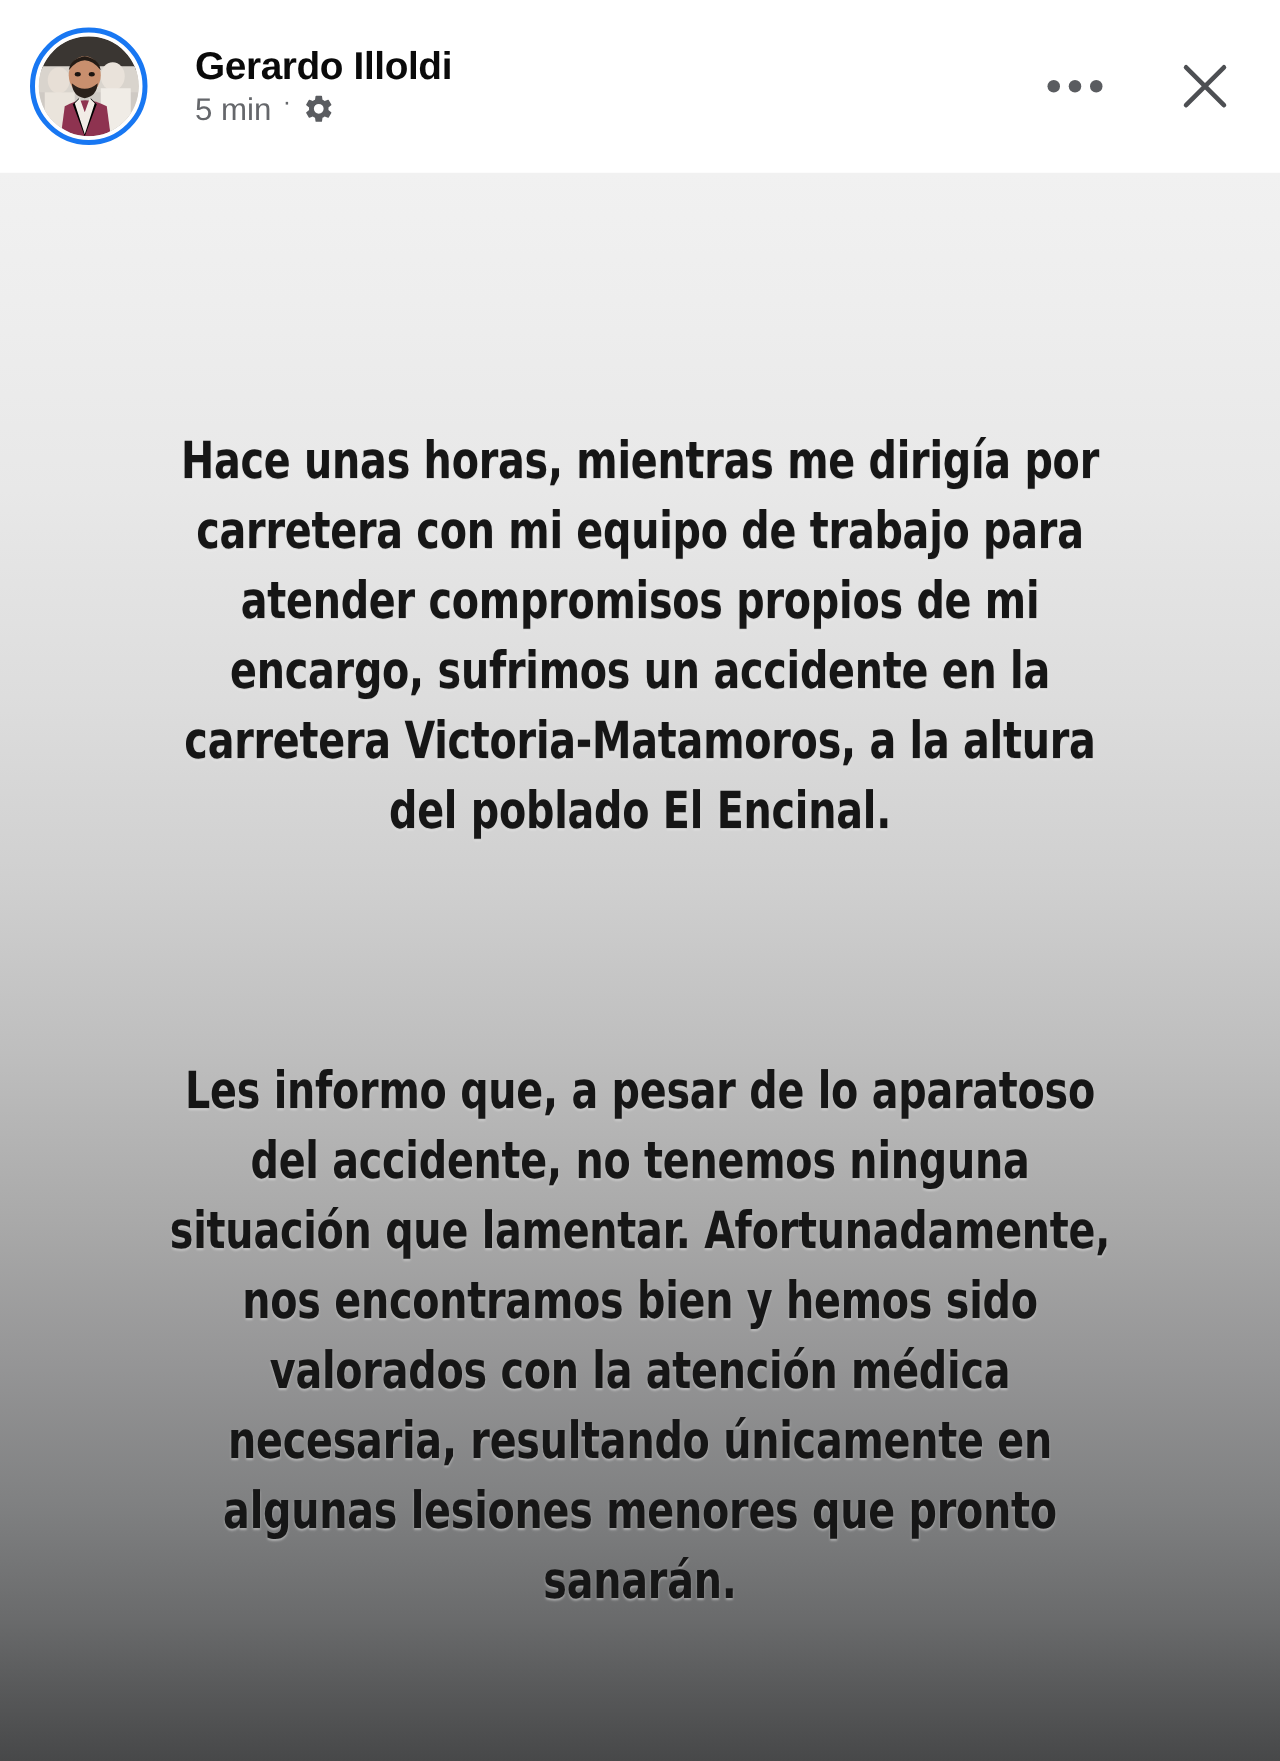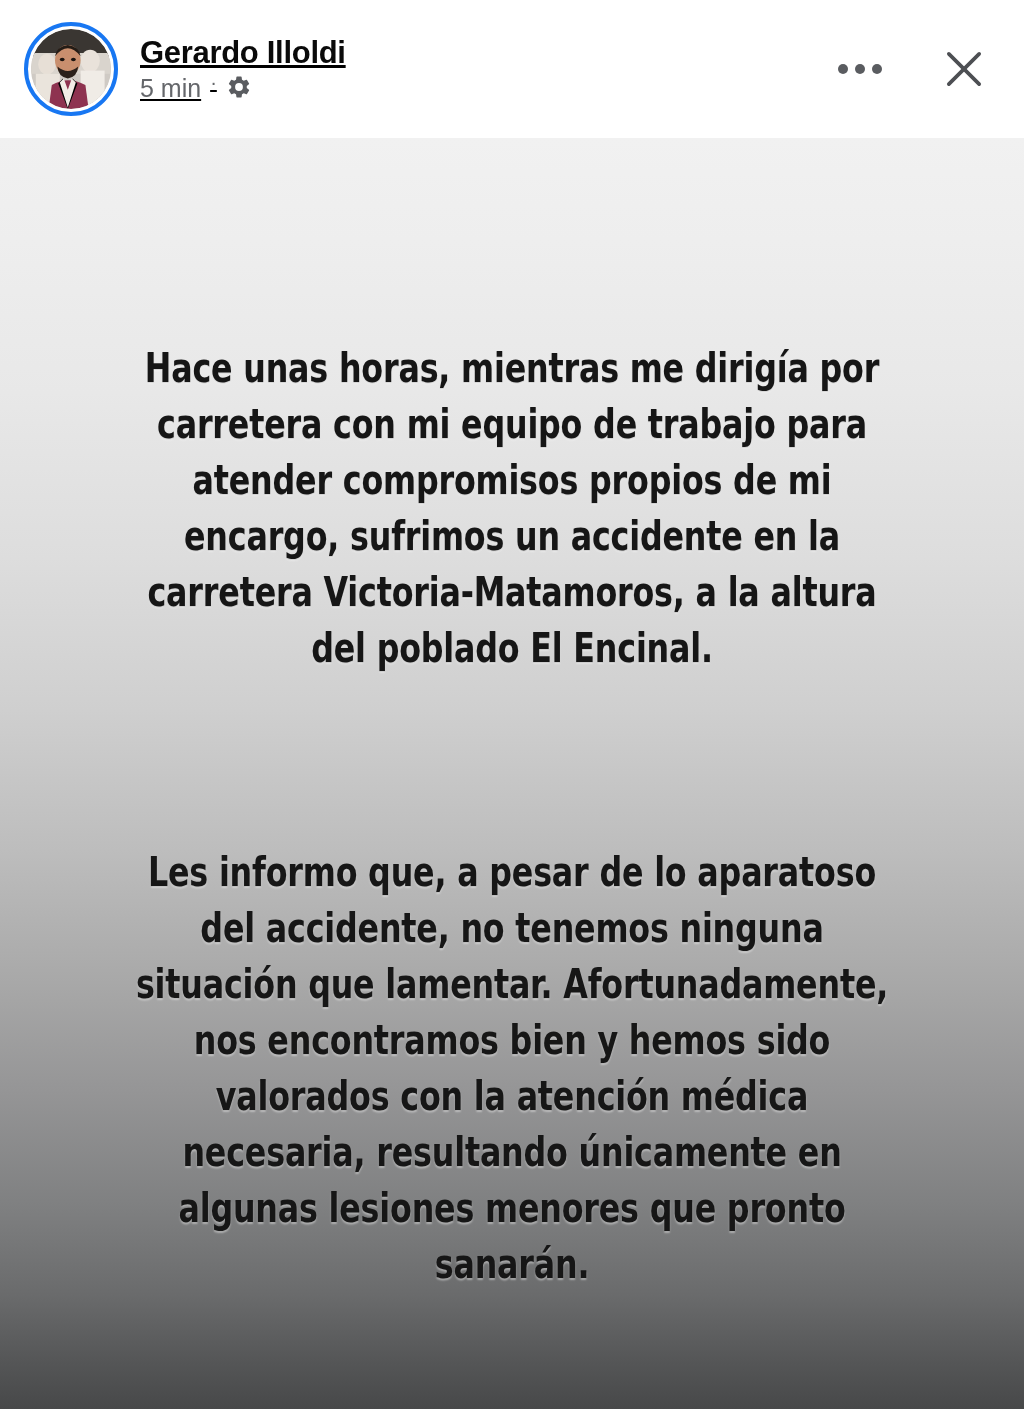--- a/index.html
+++ b/index.html
@@ -57,26 +57,25 @@
     overflow: hidden;
     position: relative;
     background: #d8d3cc;
   }
 
   .avatar svg { display: block; width: 100%; height: 100%; }
 
   .header-text {
     flex: 1 1 auto;
     min-width: 0;
-    margin-left: 22px;
+    margin-left: 38px;
     display: flex;
     flex-direction: column;
     justify-content: center;
     gap: 3px;
-    text-decoration: underline;
   }
 
   .author-name {
     font-size: 31px;
     font-weight: bold;
     color: #0a0a0a;
     letter-spacing: -0.3px;
     line-height: 1.15;
     white-space: nowrap;
   }

